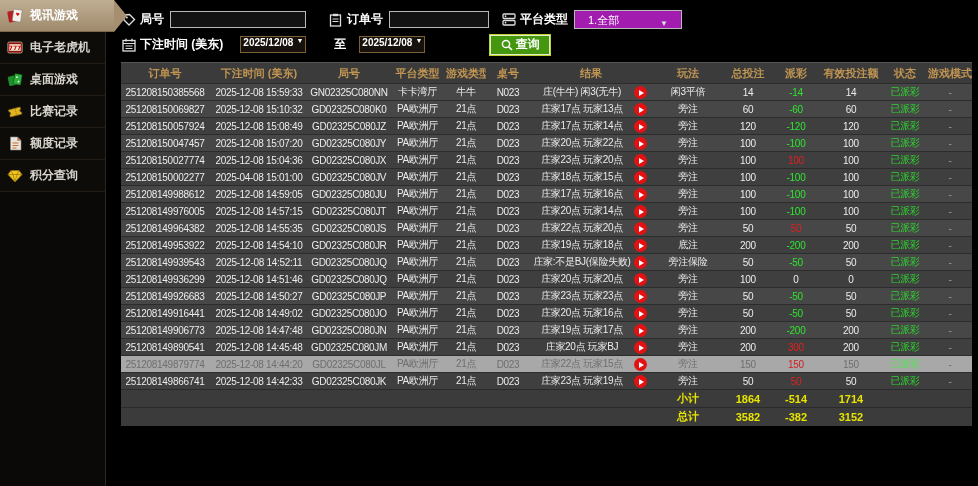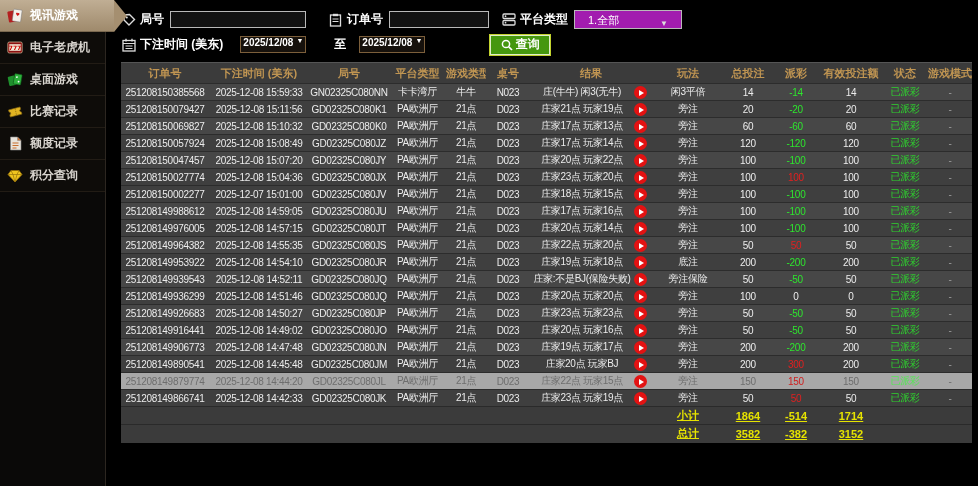--- a/index.html
+++ b/index.html
@@ -57,21 +57,21 @@
   td.result-cell { position:relative; padding-right:18px; }
   .play-btn { position:absolute; right:5px; top:2px; width:13px; height:13px; border-radius:50%;
               background:#e31212; display:flex; align-items:center; justify-content:center; cursor:pointer; }
   .play-btn i { display:block; width:0; height:0; border-top:3px solid transparent;
                 border-bottom:3px solid transparent; border-left:5px solid #fff; margin-left:1px; }
   td.pay.neg { color:#2ee52e; } td.pay.pos { color:#e02020; } td.pay.zero { color:#ececec; }
   tr.selected td.pay.pos { color:#d02020; }
   td.status { color:#2ed32e; } tr.selected td.status { color:#55e655; }
   td.mode { color:#999; }
   tr.total-row { border-top:1px solid #2a2a2a; }
-  tr.total-row td { background:#3b3b3b; color:#e6e300; font-weight:bold; font-size:11px; height:18px; letter-spacing:0;text-decoration:underline; }
+  tr.total-row td { background:#3b3b3b; color:#e6e300; font-weight:bold; font-size:11px; height:18px; letter-spacing:0; }
 </style>
 </head>
 <body>
 
 <div class="sidebar">
     <div class="side-item active">
       <span class="sicon">
         <svg width="16" height="15" viewBox="0 0 16 15">
           <rect x="1" y="3" width="8" height="11" rx="1" fill="#b42020" transform="rotate(-10 5 8)"></rect>
           <rect x="6" y="1.5" width="8.5" height="12" rx="1" fill="#f4f0ea" stroke="#777" stroke-width="0.5" transform="rotate(8 10 7)"></rect>
@@ -244,37 +244,20 @@
           <td class="result-cell"><span>庄(牛牛) 闲3(无牛)</span><span class="play-btn">
               <i></i>
             </span></td>
           <td>闲3平倍</td>
           <td>14</td>
           <td class="pay neg">-14</td>
           <td>14</td>
           <td class="status">已派彩</td>
           <td class="mode">-</td>
         </tr>
-        <tr class="odd">
-          <td>251208150079427</td>
-          <td>2025-12-08 15:11:56</td>
-          <td>GD02325C080K1</td>
-          <td>PA欧洲厅</td>
-          <td>21点</td>
-          <td>D023</td>
-          <td class="result-cell"><span>庄家21点 玩家19点</span><span class="play-btn">
-              <i></i>
-            </span></td>
-          <td>旁注</td>
-          <td>20</td>
-          <td class="pay neg">-20</td>
-          <td>20</td>
-          <td class="status">已派彩</td>
-          <td class="mode">-</td>
-        </tr>
         <tr class="even">
           <td>251208150069827</td>
           <td>2025-12-08 15:10:32</td>
           <td>GD02325C080K0</td>
           <td>PA欧洲厅</td>
           <td>21点</td>
           <td>D023</td>
           <td class="result-cell"><span>庄家17点 玩家13点</span><span class="play-btn">
               <i></i>
             </span></td>
@@ -331,21 +314,21 @@
             </span></td>
           <td>旁注</td>
           <td>100</td>
           <td class="pay pos">100</td>
           <td>100</td>
           <td class="status">已派彩</td>
           <td class="mode">-</td>
         </tr>
         <tr class="odd">
           <td>251208150002277</td>
-          <td>2025-12-07 15:01:00</td>
+          <td>2025-04-08 15:01:00</td>
           <td>GD02325C080JV</td>
           <td>PA欧洲厅</td>
           <td>21点</td>
           <td>D023</td>
           <td class="result-cell"><span>庄家18点 玩家15点</span><span class="play-btn">
               <i></i>
             </span></td>
           <td>旁注</td>
           <td>100</td>
           <td class="pay neg">-100</td>

